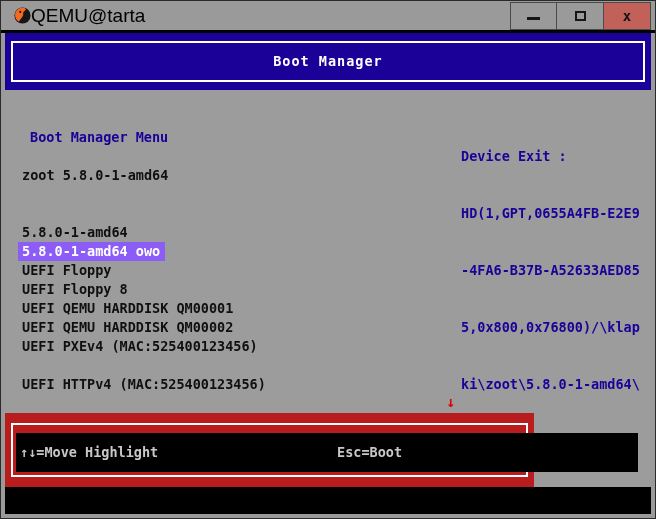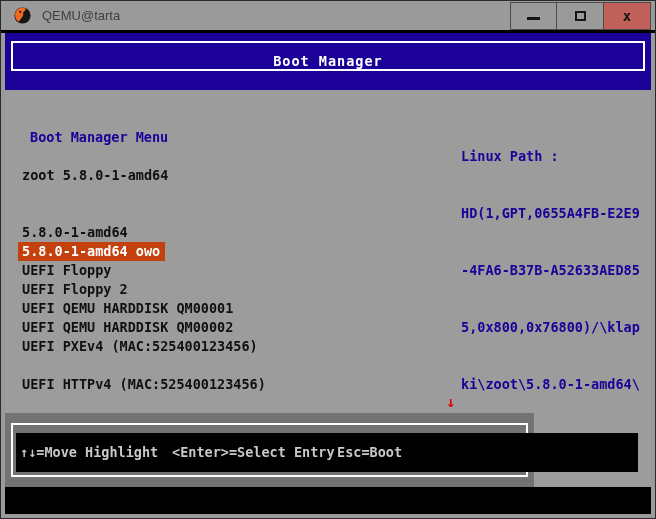--- a/index.html
+++ b/index.html
@@ -16,23 +16,23 @@
     background:#9A9A9A;
   }
   
   .titlebar {
     position:absolute; top:0; left:0; right:0; height:29px;
     background:#9A9A9A;
     display:flex; align-items:center;
   }
   .app-icon { margin-left:13px; width:17px; height:17px; display:inline-block; }
   .win-title {
-    margin-left:11px;
+    margin-left:0;
     font-family:"Liberation Sans", sans-serif;
-    font-size:13px; color:#404040;
+    font-size:19px; color:#000000;
   }
   .controls {
     position:absolute; right:4px; top:1px; height:28px;
     display:flex;
   }
   .ctl {
     width:47px; height:28px;
     background:#9A9A9A;
     border:1px solid #4a4a4a;
     display:flex; align-items:center; justify-content:center;
@@ -54,49 +54,49 @@
     position:absolute; top:32px; left:4px; width:646px; height:481px;
     background:#9C9C9C;
     font-family:"DejaVu Sans Mono", monospace;
     font-weight:bold; font-size:13.5px;
   }
   .efi-header {
     position:absolute; top:0; left:0; width:646px; height:57px;
     background:#1B0198;
   }
   .efi-header-box {
-    position:absolute; top:8px; left:6px; right:6px; height:30px;
+    position:absolute; top:8px; left:6px; right:6px; height:41px;
     border:2px solid #fff;
     color:#fff; text-align:center; line-height:37px;
     letter-spacing:1px;
   }
   .menu-heading {
     position:absolute; top:95px; left:25px; height:19px; line-height:19px;
     color:#1B0198;
   }
   .entry {
     position:absolute; left:17px; height:19px; line-height:19px;
     color:#101010; white-space:pre;
   }
   .entry > span { display:inline-block; height:19px; line-height:19px; }
   .entry.sel > span {
-    background:#c2410c; color:#fff;
+    background:#8b5cf6; color:#fff;
     padding:0 5px 16px 4px; margin-left:-4px;
   }
   .devpath {
     position:absolute; top:76px; left:456px; width:186px;
     color:#1B0198; line-height:19px; white-space:pre;
   }
   .scroll-down {
     position:absolute; top:361px; left:441px; height:19px; line-height:17px;
     color:#E00000; font-size:15px;
   }
   .helpbar {
     position:absolute; top:380px; left:0; width:529px; height:74px;
-    background:#737373;
+    background:#b91c1c;
     padding-left:16px;
   }
   .helpbar-border {
     position:absolute; top:10px; left:6px; right:6px; height:54px;
     border:2px solid #fff;
   }
   .helpbar-inner {
     position:absolute; top:20px; left:11px; width:622px; height:39px;
     background:#000;
   }
@@ -143,42 +143,41 @@
     <div class="efi-header">
       <div class="efi-header-box">Boot Manager</div>
     </div>
 
     <div class="menu-heading">Boot Manager Menu</div>
 
     <div class="entry" style="top:133px"><span>zoot 5.8.0-1-amd64</span></div>
     <div class="entry" style="top:190px"><span>5.8.0-1-amd64</span></div>
     <div class="entry sel" style="top:209px"><span>5.8.0-1-amd64 owo</span></div>
     <div class="entry" style="top:228px"><span>UEFI Floppy</span></div>
-    <div class="entry" style="top:247px"><span>UEFI Floppy 2</span></div>
+    <div class="entry" style="top:247px"><span>UEFI Floppy 8</span></div>
     <div class="entry" style="top:266px"><span>UEFI QEMU HARDDISK QM00001</span></div>
     <div class="entry" style="top:285px"><span>UEFI QEMU HARDDISK QM00002</span></div>
     <div class="entry" style="top:304px"><span>UEFI PXEv4 (MAC:525400123456)</span></div>
     <div class="entry" style="top:342px"><span>UEFI HTTPv4 (MAC:525400123456)</span></div>
 
     <div class="devpath">
-      <div>Linux Path :</div>
+      <div>Device Exit :</div>
       <div>HD(1,GPT,0655A4FB-E2E9</div>
       <div>-4FA6-B37B-A52633AED85</div>
       <div>5,0x800,0x76800)/\klap</div>
       <div>ki\zoot\5.8.0-1-amd64\</div>
       <div>vmlinuz-5.8.0-1-amd64</div>
     </div>
 
     <div class="scroll-down">↓</div>
 
     <div class="helpbar">
       <div class="helpbar-border"></div>
       <div class="helpbar-inner">
         <span class="hk" style="left:4px">↑↓=Move Highlight</span>
-        <span class="hk" style="left:156px">&lt;Enter&gt;=Select Entry</span>
         <span class="hk" style="left:321px">Esc=Boot</span>
       </div>
     </div>
 
     <div class="bottom-black"></div>
 
   </div>
 </div>
 
 </body></html>

